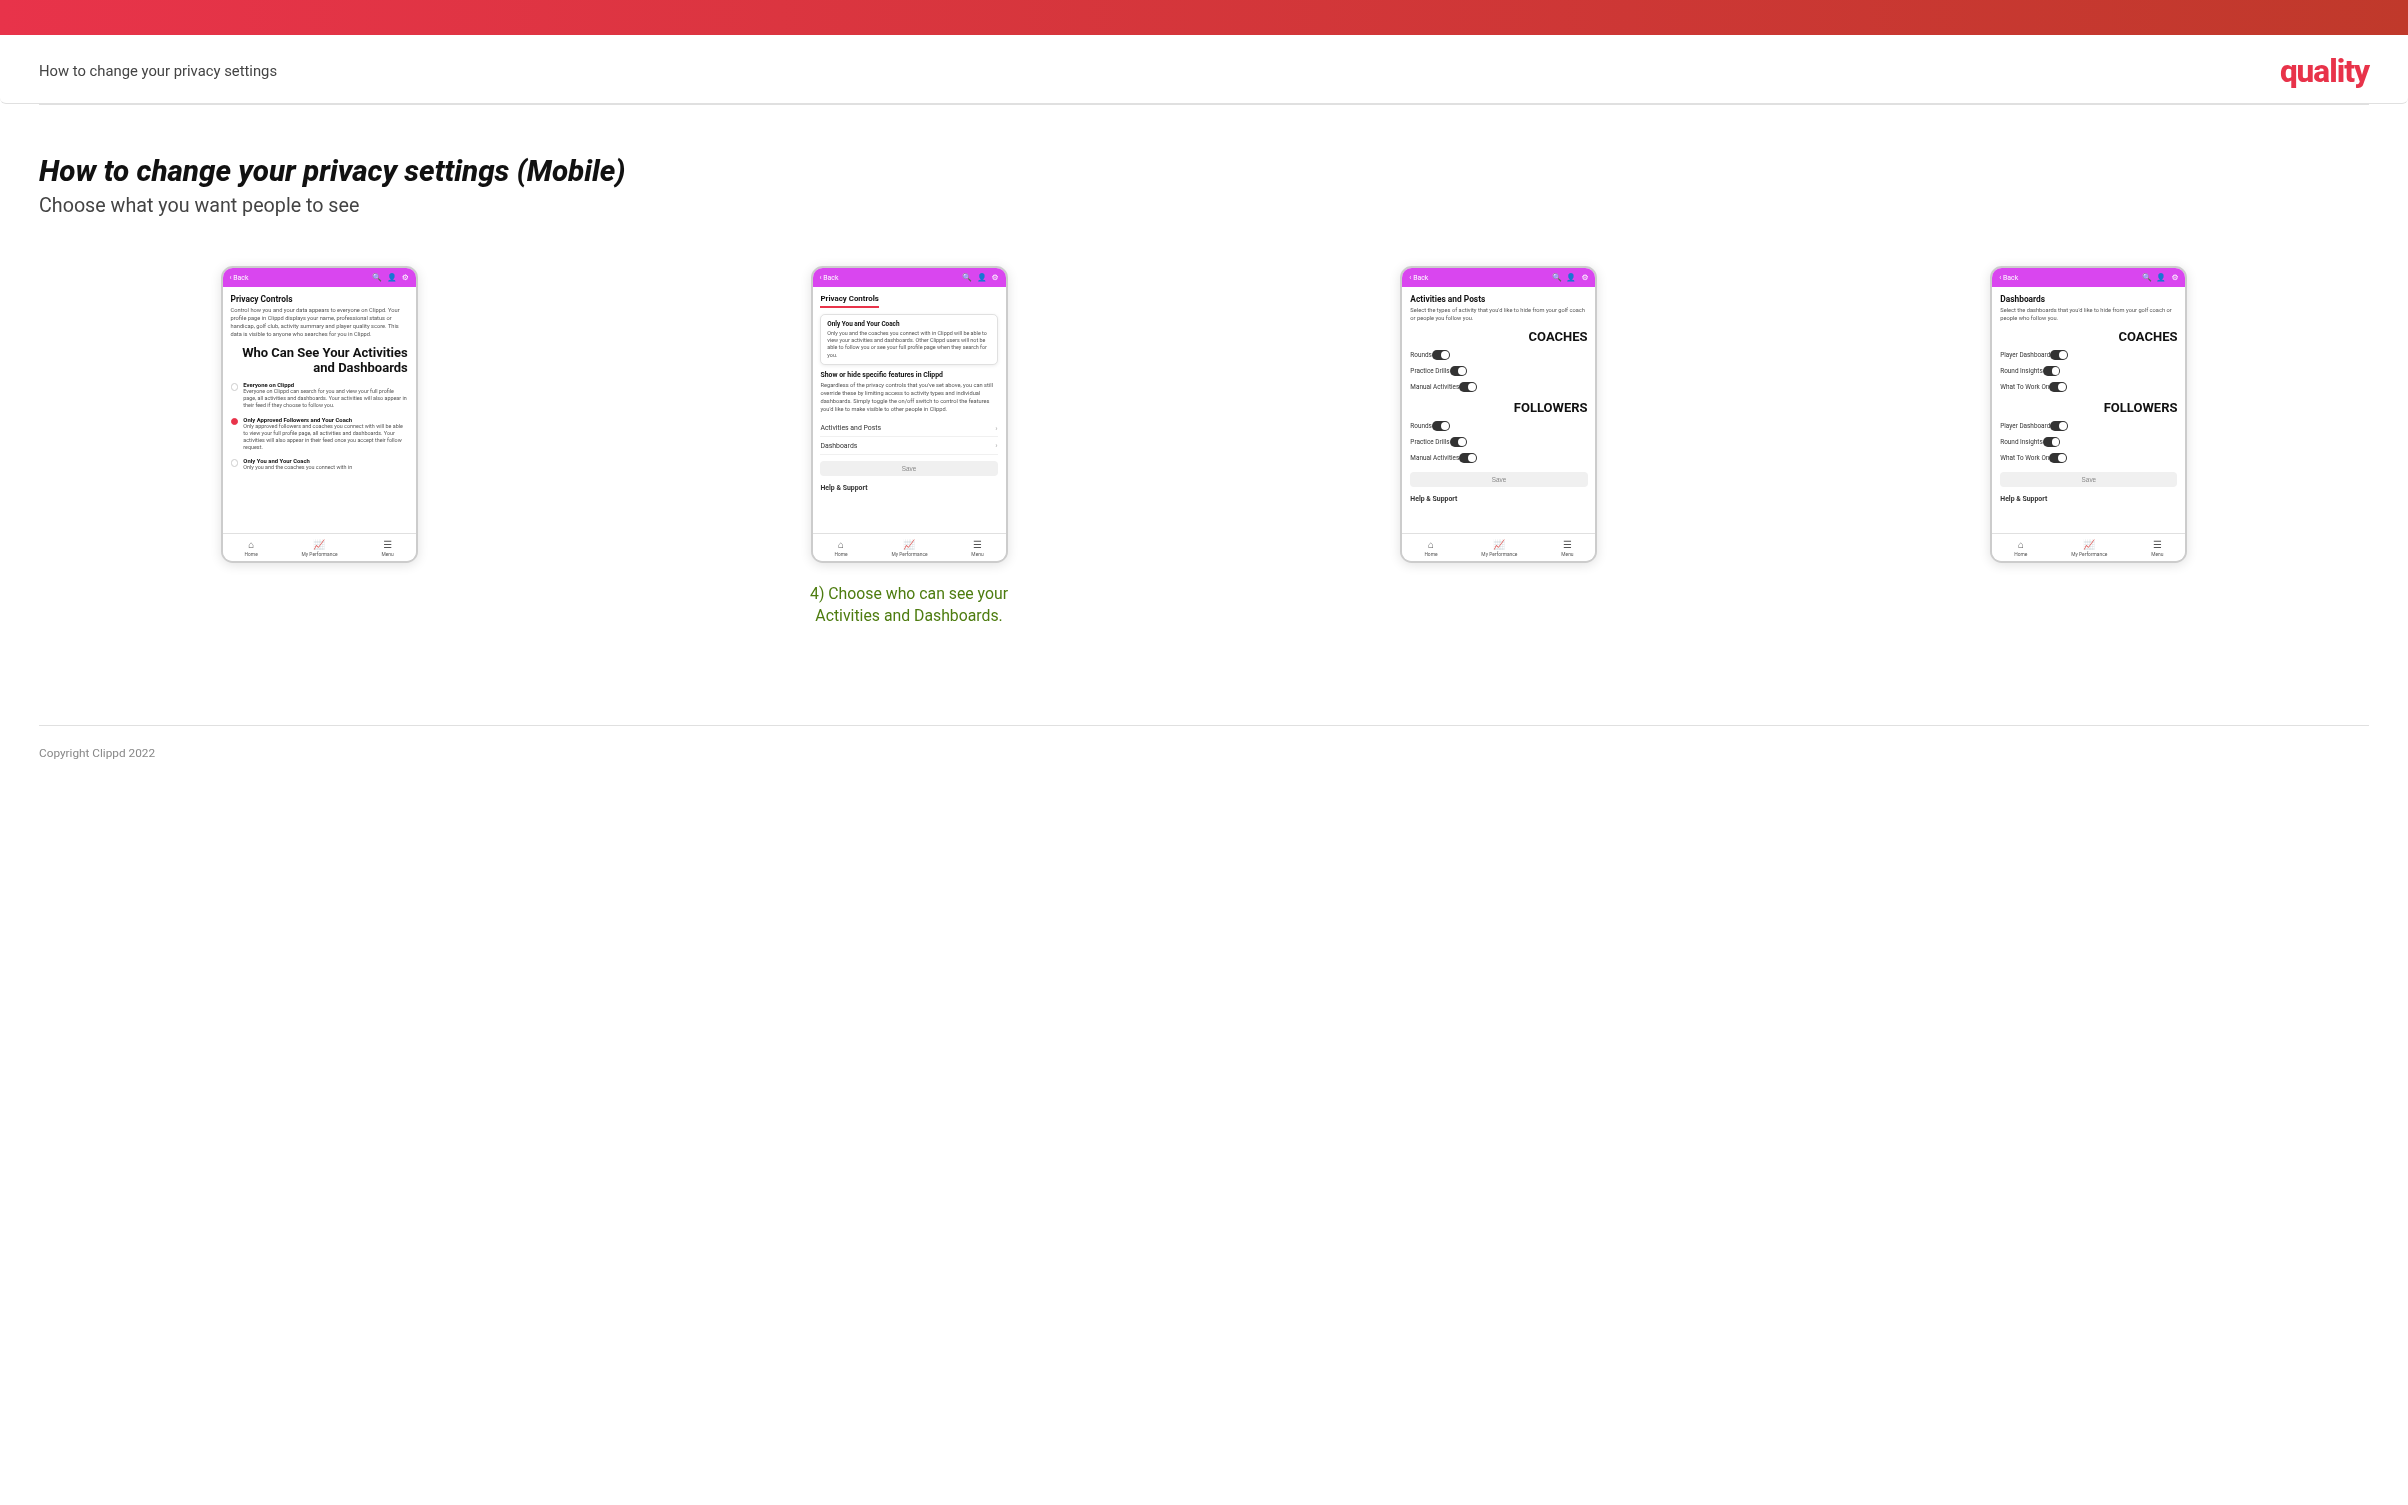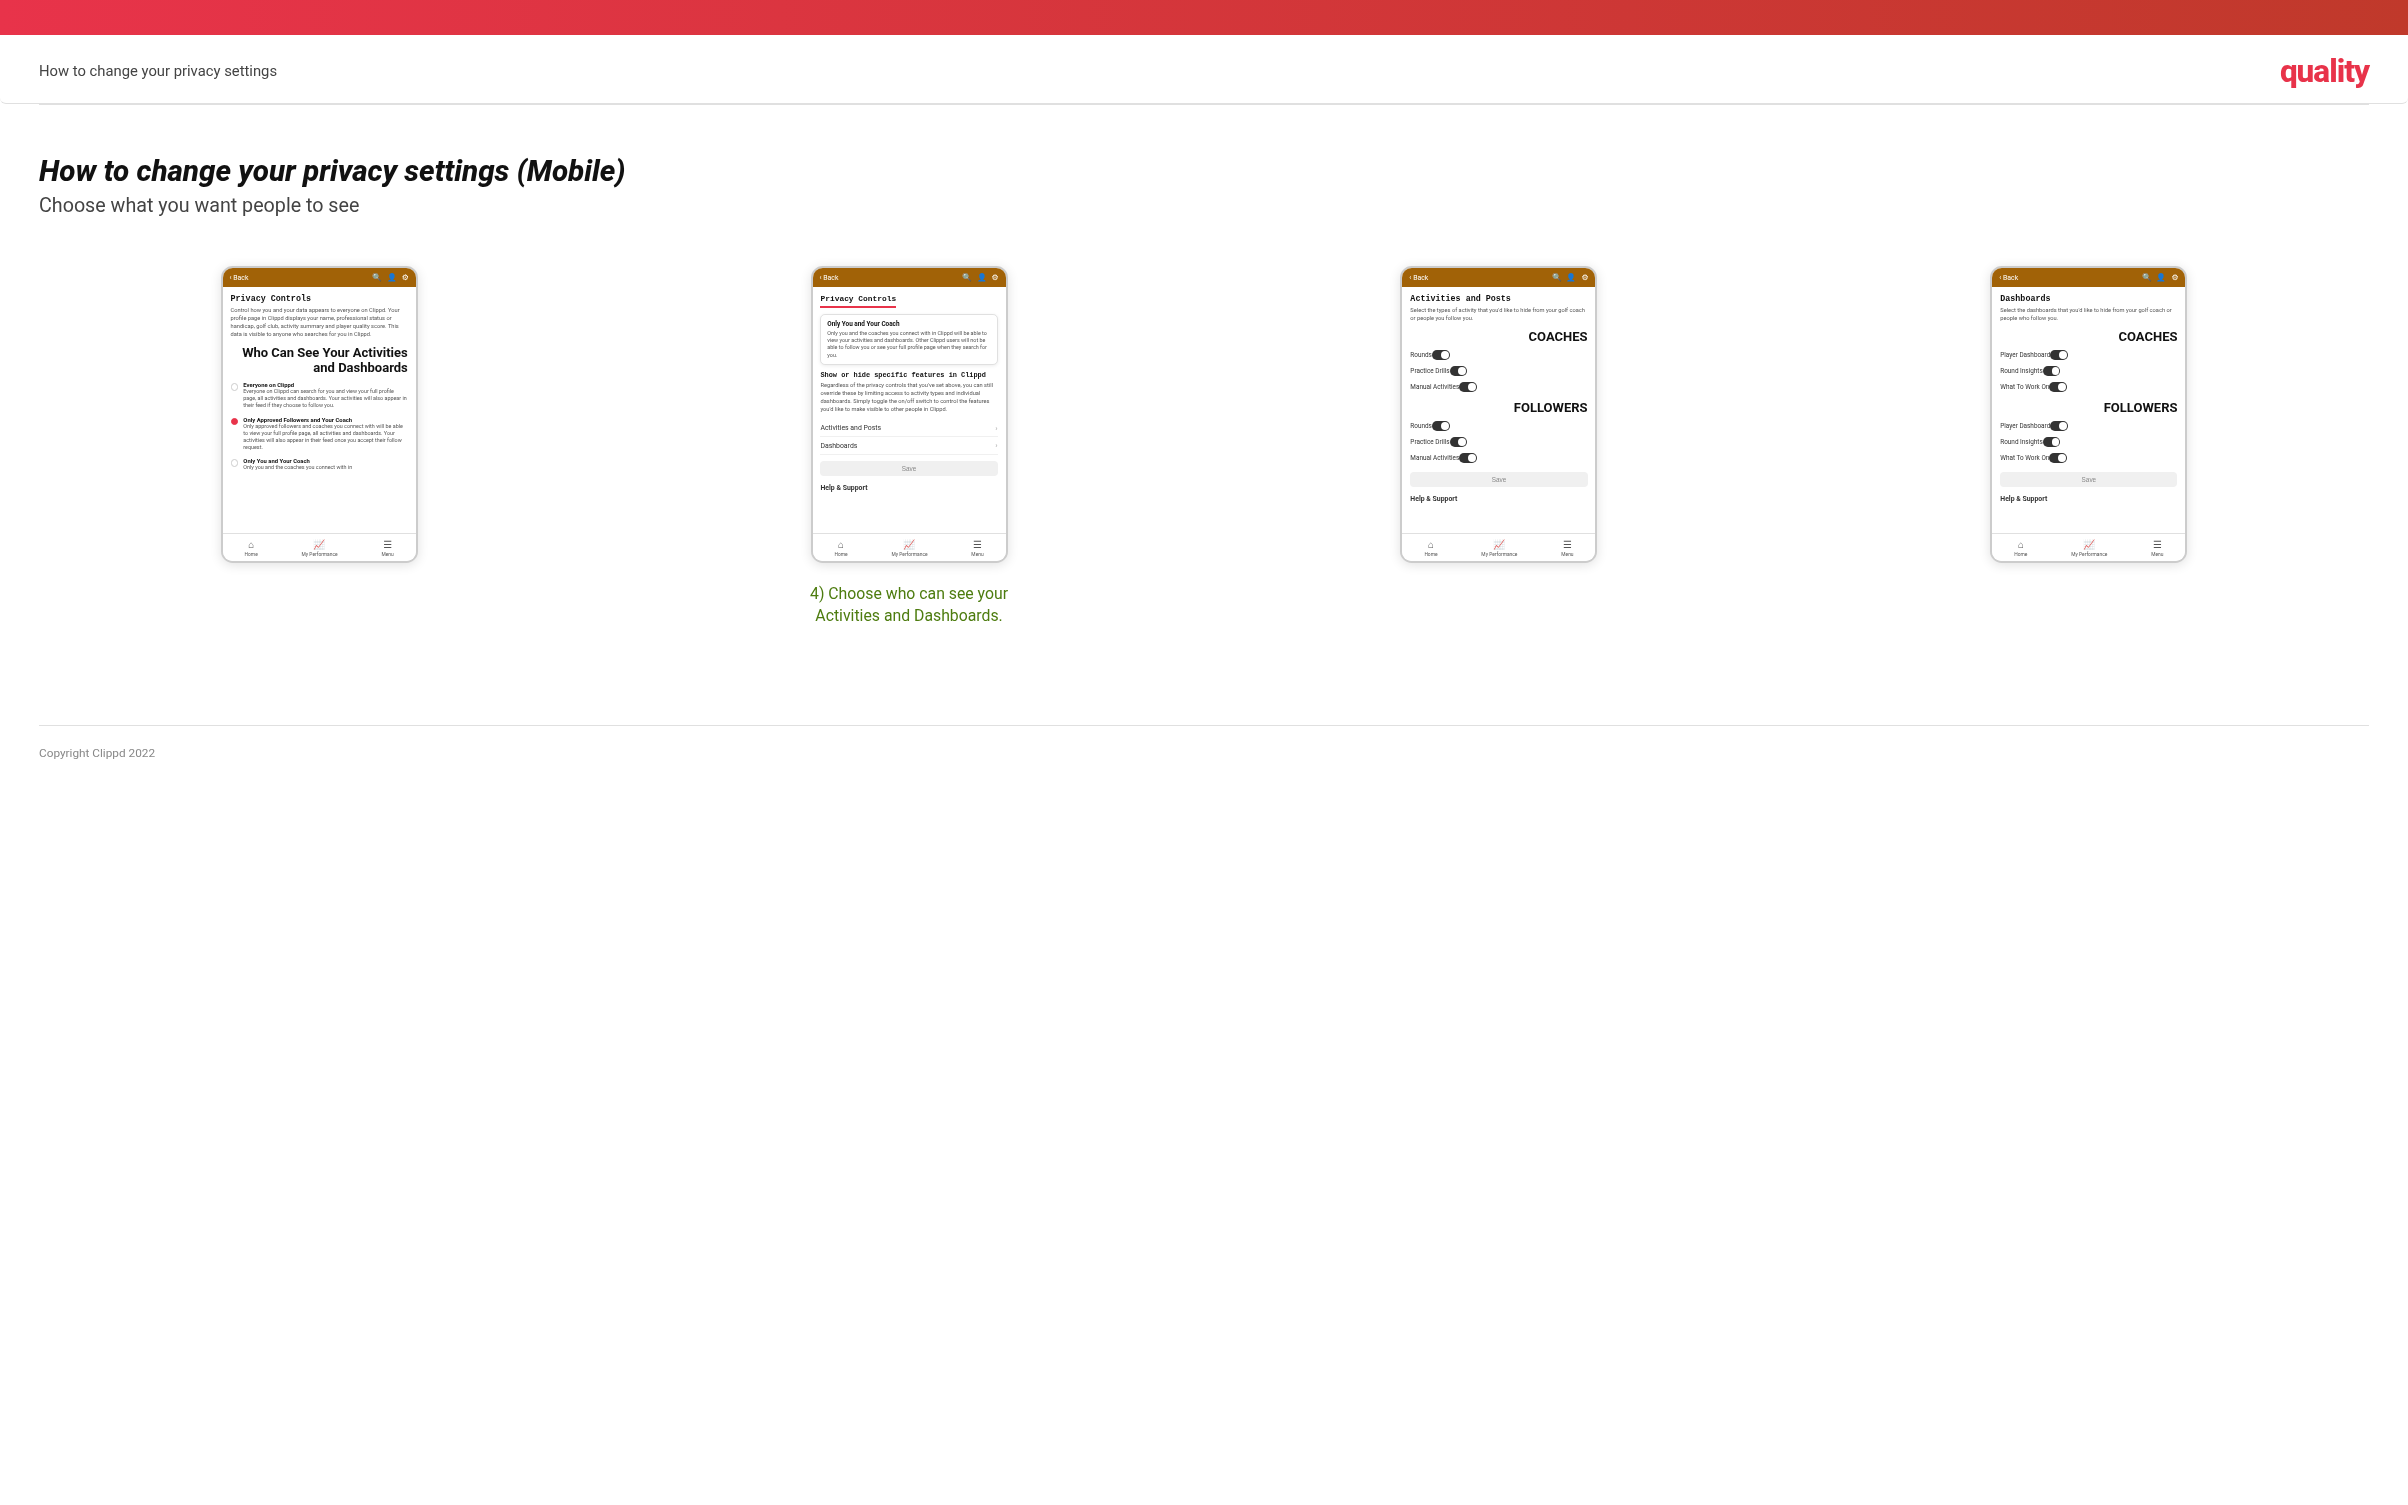--- a/index.html
+++ b/index.html
@@ -77,21 +77,21 @@
       border: 2px solid #ccc;
       border-radius: 11.8px;
       overflow: hidden;
       background: #fff;
       font-size: 6.4px;
       box-shadow: 0 2px 11.8px rgba(0,0,0,0.12);
       margin-bottom: 19.7px;
     }
 
     .phone-nav {
-      background: #a16207;
+      background: #d946ef;
       color: #fff;
       display: flex;
       align-items: center;
       justify-content: space-between;
       padding: 4.9px 6.9px;
       font-size: 6.9px;
     }
     .phone-nav-back {
       color: #fff;
       font-size: 6.9px;
@@ -105,21 +105,20 @@
     .phone-body {
       padding: 6.9px 7.9px;
       min-height: 246px;
     }
 
     .phone-section-title {
       font-size: 8.4px;
       font-weight: 700;
       margin-bottom: 3px;
       color: #111;
-      font-family: Liberation Mono, monospace;
     }
     .phone-section-text {
       font-size: 5.7px;
       color: #555;
       line-height: 1.4;
       margin-bottom: 5.9px;
     }
 
     .phone-subsection {
       font-size: 13px;

